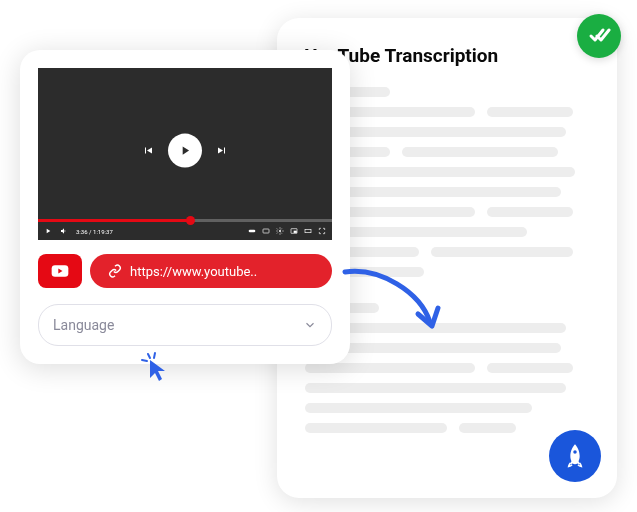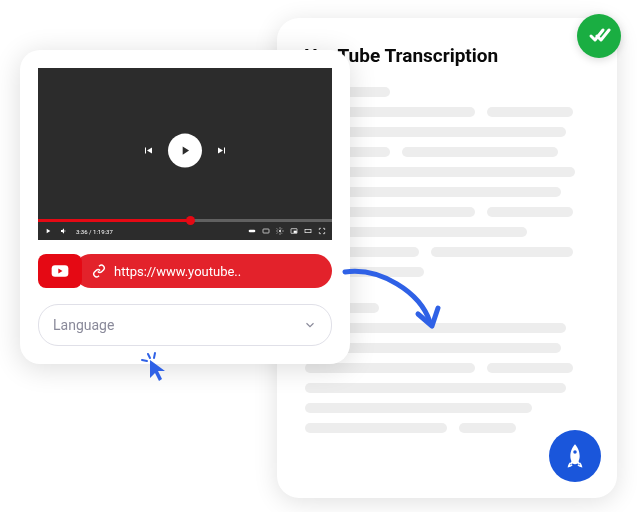--- a/index.html
+++ b/index.html
@@ -131,21 +131,21 @@
     padding: 0 6px;
     gap: 8px;
     color: #fff;
     font-size: 6px;
   }
   .vb-right { margin-left: auto; display: flex; gap: 6px; align-items: center; }
   
   .url-row {
     display: flex;
     align-items: flex-start;
-    gap: 0;
+    gap: 16px;
     margin-top: 14px;
   }
   .yt-badge {
     width: 44px; height: 34px;
     background: #e50914;
     border-radius: 8px;
     display: flex; align-items: center; justify-content: center;
     position: relative;
     z-index: 2;
   }

